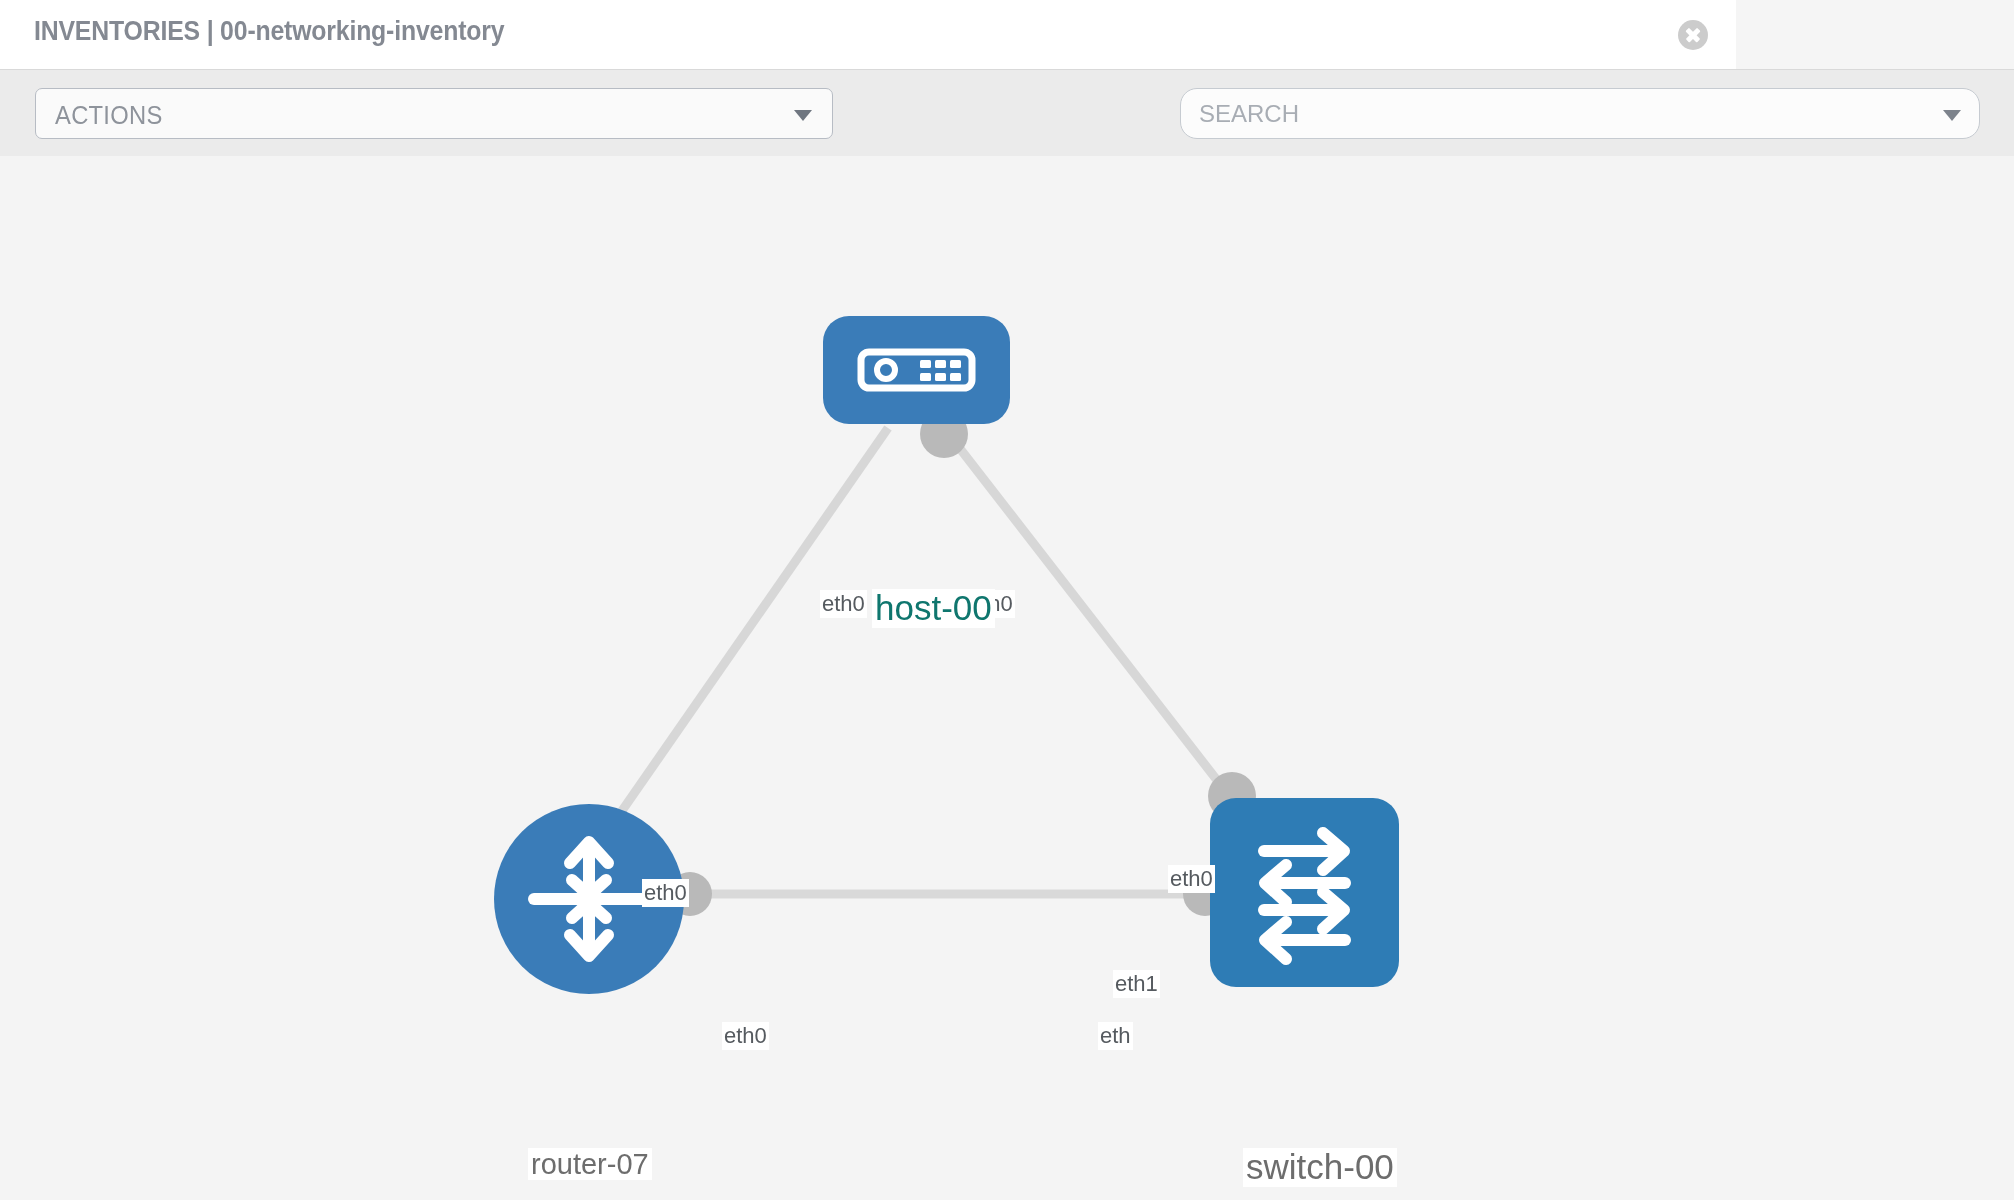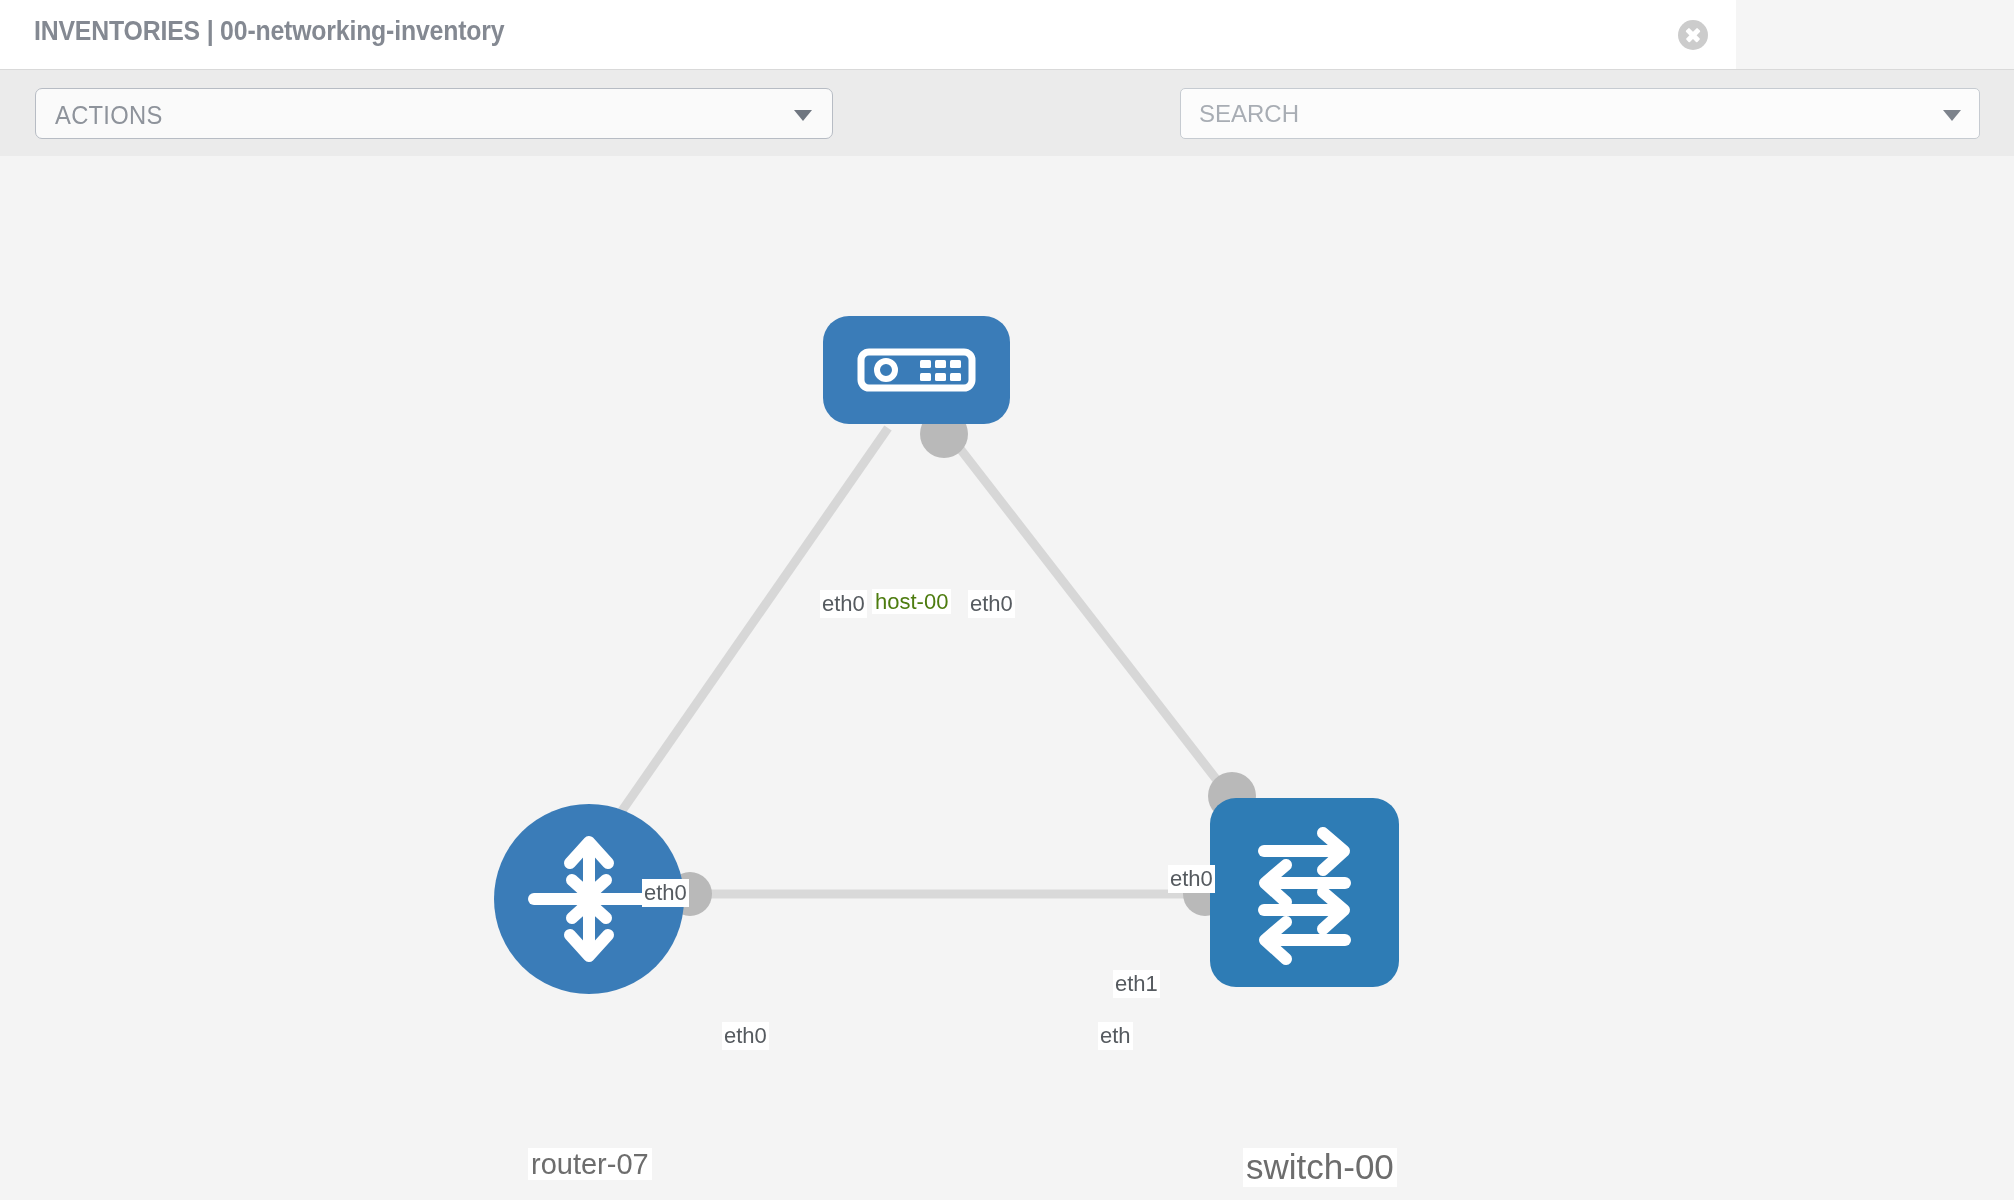--- a/index.html
+++ b/index.html
@@ -120,21 +120,21 @@
   .key-btn    { left: 1110px; }
 
   .search-box {
     position: absolute;
     left: 1180px;
     top: 18px;
     width: 800px;
     height: 51px;
     background: #fcfcfc;
     border: 1px solid #c6cbd1;
-    border-radius: 5px;
+    border-radius: 17px;
     box-sizing: border-box;
     cursor: text;
   }
   .search-placeholder {
     position: absolute;
     left: 18px;
     top: 11px;
     font-size: 24px;
     color: #a8adb4;
   }
@@ -184,22 +184,22 @@
   .node-label {
     position: absolute;
     background: #ffffff;
     color: #6d6d6d;
     white-space: nowrap;
     line-height: 1.05;
     padding: 1px 3px;
   }
   .label-host {
     left: 872px; top: 433px;
-    font-size: 22px;
-    color: #4d7c0f;
+    font-size: 35px;
+    color: #0f766e;
     z-index: 6;
   }
   .label-router {
     left: 528px; top: 992px;
     font-size: 29px;
     z-index: 6;
   }
   .label-switch {
     left: 1243px; top: 992px;
     font-size: 35px;

